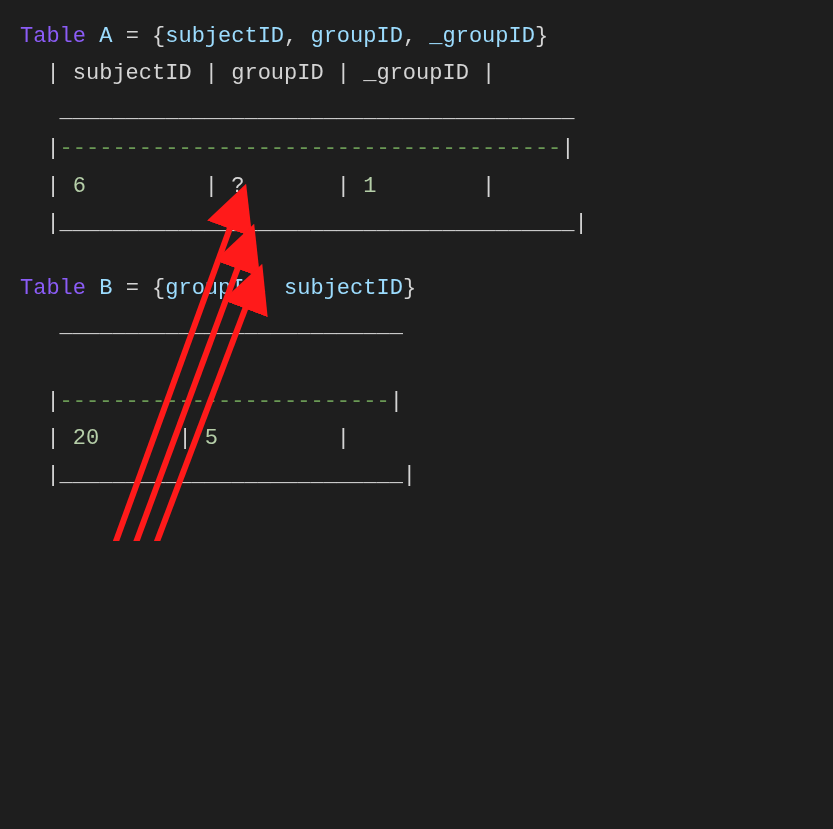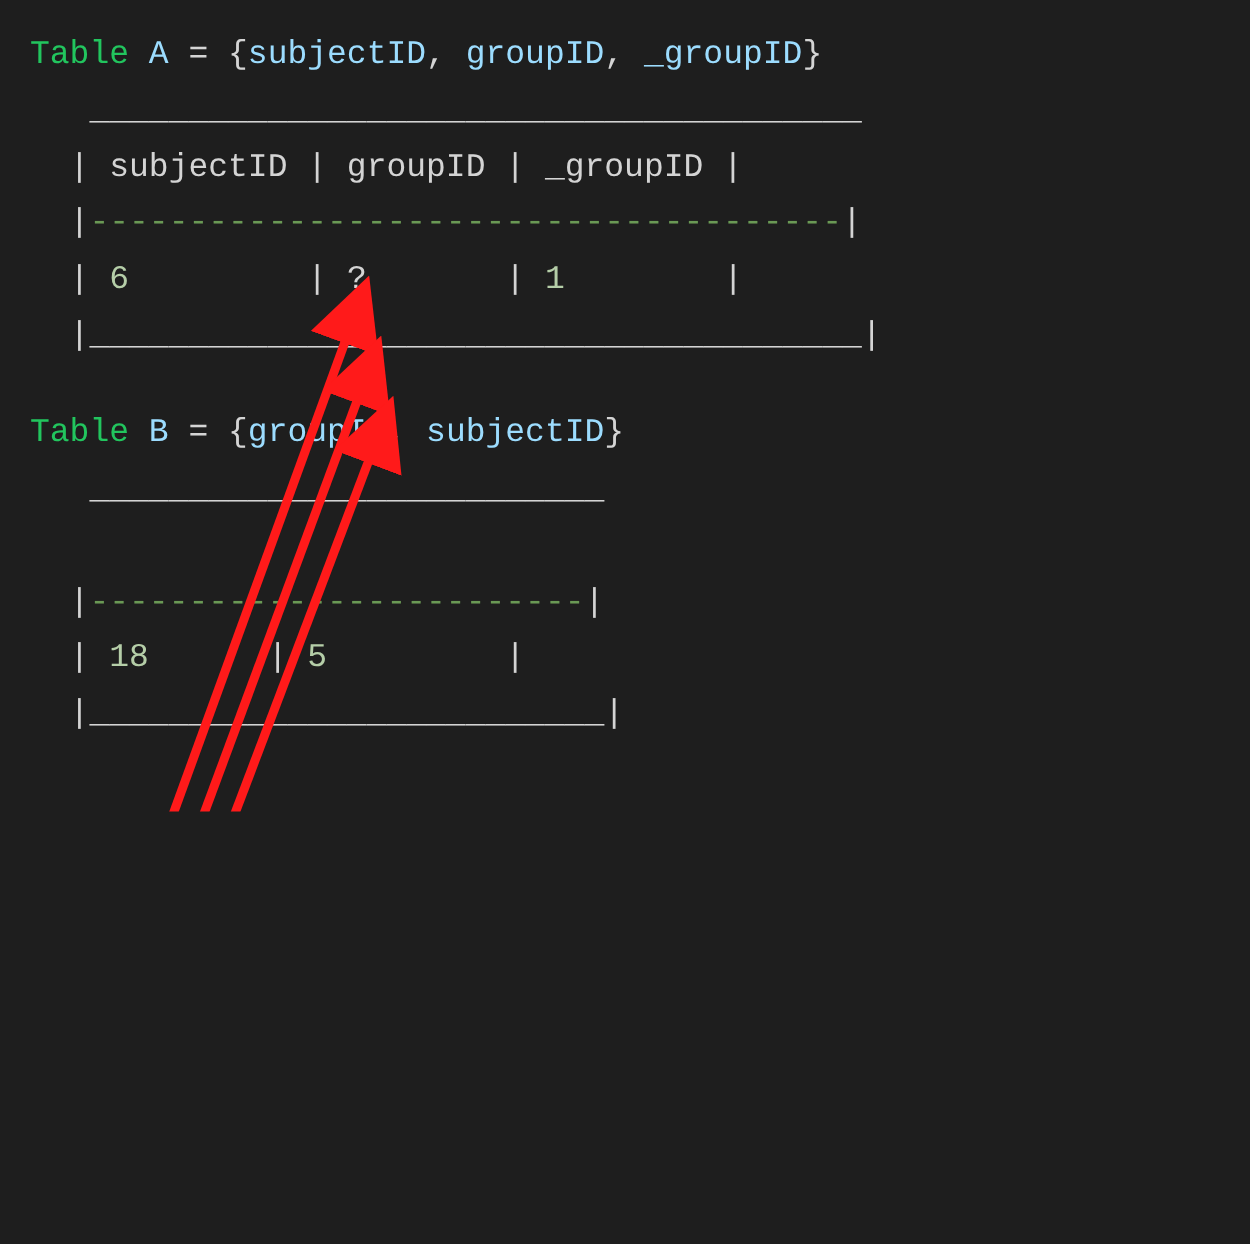--- a/index.html
+++ b/index.html
@@ -6,51 +6,51 @@
     margin: 0;
     padding: 18px 20px;
     background: #1e1e1e;
     font-family: "Consolas", "Menlo", "Courier New", monospace;
     font-size: 22px;
     line-height: 1.7;
     color: #d4d4d4;
     width: 793px;
     position: relative;
   }
-  .kw { color: #22c55e; }
+  .kw { color: #8b5cf6; }
   .name { color: #9cdcfe; }
   .text { color: #d4d4d4; }
   .num { color: #b5cea8; }
   .comment-dash { color: #6a9955; }
   .line { white-space: pre; }
   .block { margin-bottom: 28px; position: relative; }
   svg.arrows {
     position: absolute;
     top: 0; left: 0;
     pointer-events: none;
   }
 </style>
 </head>
 <body>
 
 <div class="block">
   <div class="line"><span class="kw">Table</span><span class="text"> </span><span class="name">A</span><span class="text"> </span><span class="text">=</span><span class="text"> </span><span class="text">{</span><span class="name">subjectID</span><span class="text">, </span><span class="name">groupID</span><span class="text">, </span><span class="name">_groupID</span><span class="text">}</span></div>
+  <div class="line"><span class="text">  </span><span class="text">| subjectID | groupID | _groupID |</span></div>
   <div class="line"><span class="text">  </span><span class="text"> _______________________________________</span></div>
-  <div class="line"><span class="text">  </span><span class="text">| subjectID | groupID | _groupID |</span></div>
   <div class="line"><span class="text">  </span><span class="text">|</span><span class="comment-dash">--------------------------------------</span><span class="text">|</span></div>
   <div class="line"><span class="text">  </span><span class="text">| </span><span class="num">6</span><span class="text">         | </span><span class="text">?</span><span class="text">       | </span><span class="num">1</span><span class="text">        |</span></div>
   <div class="line"><span class="text">  </span><span class="text">|_______________________________________|</span></div>
 </div>
 
 <div class="block">
   <div class="line"><span class="kw">Table</span><span class="text"> </span><span class="name">B</span><span class="text"> </span><span class="text">=</span><span class="text"> </span><span class="text">{</span><span class="name">groupID</span><span class="text">, </span><span class="name">subjectID</span><span class="text">}</span></div>
   <div class="line"><span class="text">  </span><span class="text"> __________________________</span></div>
   <div class="line"><span class="text">  </span></div>
   <div class="line"><span class="text">  </span><span class="text">|</span><span class="comment-dash">-------------------------</span><span class="text">|</span></div>
-  <div class="line"><span class="text">  </span><span class="text">| </span><span class="num">18</span><span class="text">      | </span><span class="num">5</span><span class="text">         |</span></div>
+  <div class="line"><span class="text">  </span><span class="text">| </span><span class="num">20</span><span class="text">      | </span><span class="num">5</span><span class="text">         |</span></div>
   <div class="line"><span class="text">  </span><span class="text">|__________________________|</span></div>
 </div>
 
 <svg class="arrows" width="833" height="829">
   <defs>
     <marker id="ahead" markerWidth="8" markerHeight="8" refX="6" refY="4" orient="auto">
       <path d="M0,0 L8,4 L0,8 Z" fill="#ff1a1a"></path>
     </marker>
   </defs>
   <line x1="80" y1="640" x2="242" y2="195" stroke="#ff1a1a" stroke-width="6" marker-end="url(#ahead)"></line>

